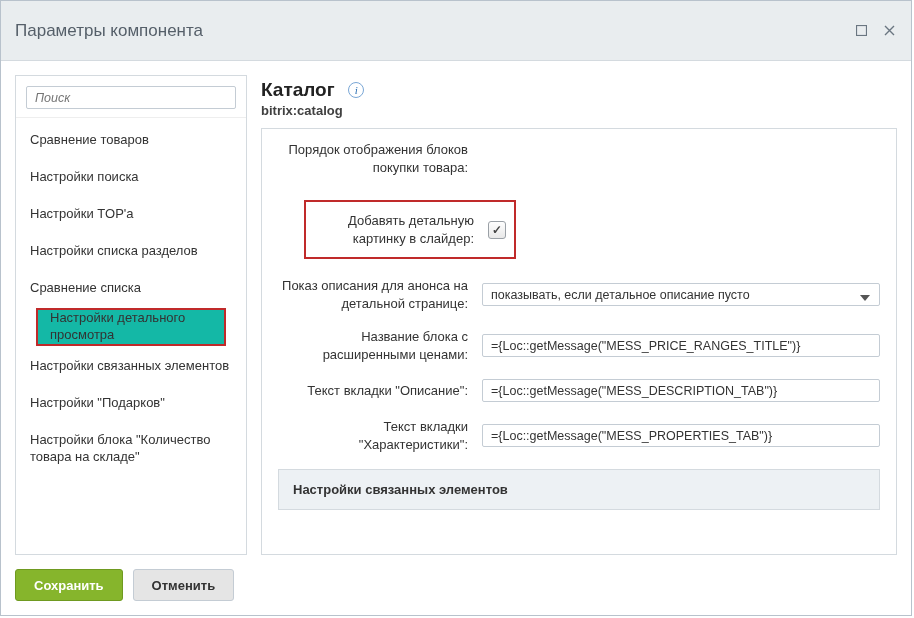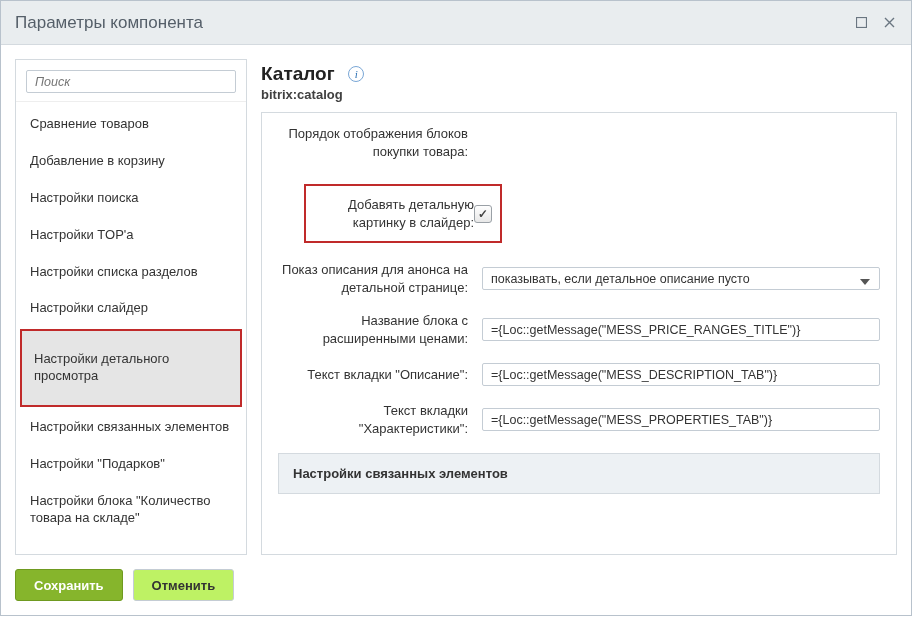--- a/index.html
+++ b/index.html
@@ -20,21 +20,21 @@
     display: flex;
     flex-direction: column;
     background: #fff;
   }
   .titlebar {
     background: #e9edef;
     border-bottom: 1px solid #d4dadf;
     display: flex;
     align-items: center;
     padding: 0 14px;
-    height: 44px;
+    height: 60px;
   }
   .titlebar .title {
     font-size: 17px;
     color: #555f69;
     flex: 1;
   }
   .titlebar .win-controls { display: flex; gap: 12px; }
   .win-btn {
     width: 16px; height: 16px;
     display: flex; align-items: center; justify-content: center;
@@ -72,24 +72,24 @@
   .nav-scroll::-webkit-scrollbar { width: 16px; }
   .nav-scroll::-webkit-scrollbar-thumb { background: #c7cfd6; border: 3px solid #f1f3f5; border-radius: 8px; }
   .nav-scroll::-webkit-scrollbar-track { background: #f1f3f5; }
   .nav-item {
     padding: 10px 14px;
     color: #333;
     cursor: pointer;
     line-height: 1.3;
   }
   .nav-item.active {
-    background: #e5e5e5;
+    background: #14b8a6;
     border: 2px solid #c02a2a;
-    margin: 2px 4px;
-    padding: 20px 12px;
+    margin: 2px 20px;
+    padding: 0 12px;
   }
   .main {
     flex: 1;
     display: flex;
     flex-direction: column;
     min-width: 0;
   }
   .main-header { padding: 4px 0 10px 0; }
   .main-title {
     font-size: 19px;
@@ -140,20 +140,21 @@
     color: #333;
     line-height: 1.35;
   }
   .param-control { flex: 1; }
   .highlight-row {
     border: 2px solid #c02a2a;
     padding: 10px 8px;
     margin: 8px 0 18px 26px;
     display: inline-flex;
     align-items: center;
+    gap: 14px;
     justify-content: space-between;
   }
   .highlight-row .param-label { width: 160px; }
   .checkbox-box {
     width: 18px; height: 18px;
     border: 1px solid #9aa0a6;
     border-radius: 3px;
     background: linear-gradient(#fefefe,#e8e8e8);
     display: flex; align-items: center; justify-content: center;
   }
@@ -199,21 +200,21 @@
     font-weight: bold;
     cursor: pointer;
     border: 1px solid transparent;
   }
   .btn-primary {
     background: #86b52c;
     color: #fff;
     border-color: #6f9a20;
   }
   .btn-secondary {
-    background: #bef264;
+    background: #e5e5e5;
     color: #333;
     border-color: #c4ccd4;
   }
 </style>
 </head>
 <body>
 
 <div class="dialog">
   <div class="titlebar">
     <div class="title">Параметры компонента</div>
@@ -231,25 +232,24 @@
     </div>
   </div>
 
   <div class="content">
     <div class="sidebar">
       <div class="search-wrap">
         <input class="search-input" type="text" placeholder="Поиск" style="">
       </div>
       <div class="nav-scroll">
         <div class="nav-item">Сравнение товаров</div>
-        <div class="nav-item">Добавление в корзину</div>
         <div class="nav-item">Настройки поиска</div>
         <div class="nav-item">Настройки TOP'а</div>
         <div class="nav-item">Настройки списка разделов</div>
-        <div class="nav-item">Настройки слайдер</div>
+        <div class="nav-item">Сравнение списка</div>
         <div class="nav-item active">Настройки детального просмотра</div>
         <div class="nav-item">Настройки связанных элементов</div>
         <div class="nav-item">Настройки "Подарков"</div>
         <div class="nav-item">Настройки блока "Количество товара на складе"</div>
       </div>
     </div>
 
     <div class="main">
       <div class="main-header">
         <span class="main-title">Каталог</span>

